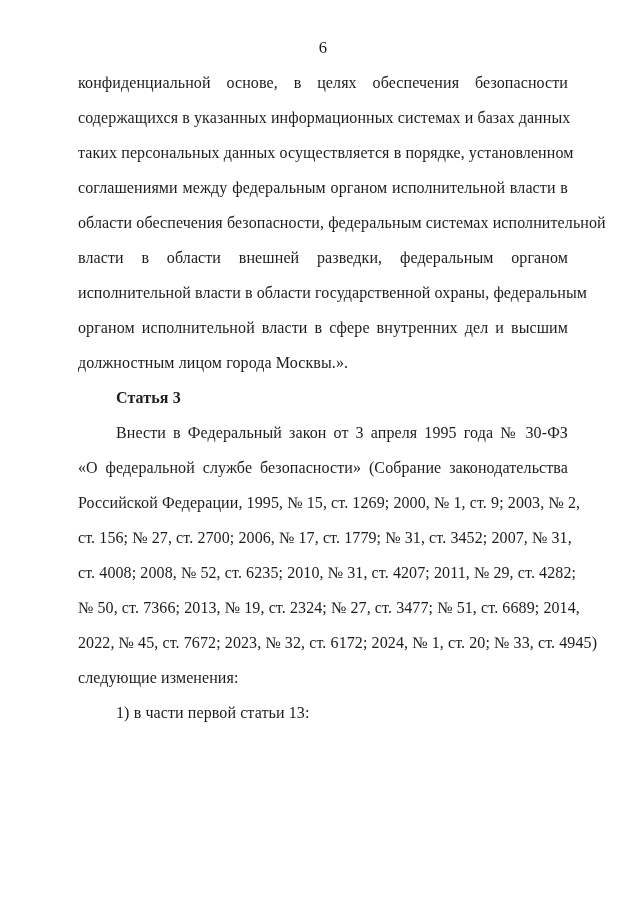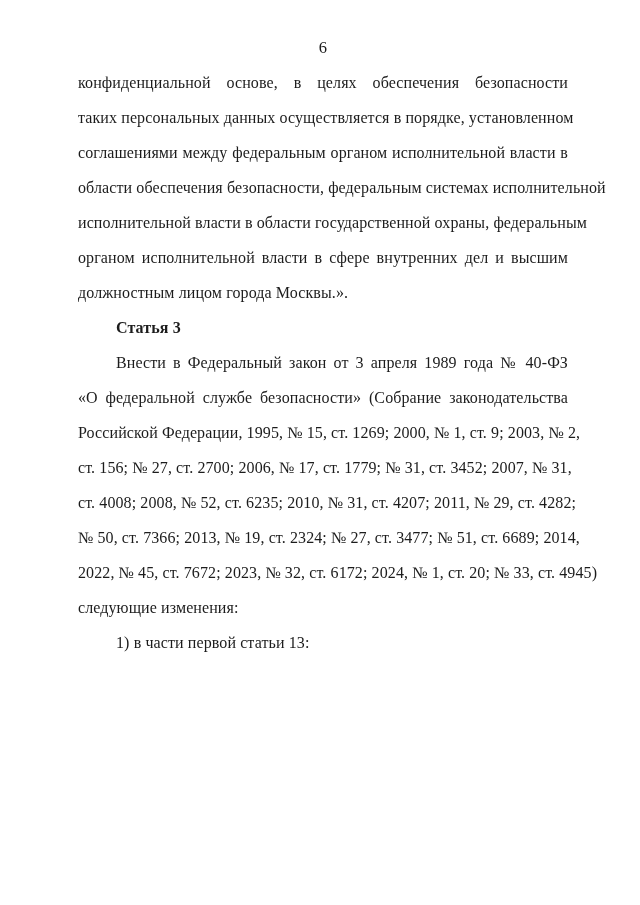--- a/index.html
+++ b/index.html
@@ -59,34 +59,36 @@
 <body>
 
 <div class="sheet">
 
   <div class="page-number">6</div>
 
   <div class="doc">
 
     <p class="para">
       <span class="line">конфиденциальной основе, в целях обеспечения безопасности</span>
+      <span class="line">содержащихся в указанных информационных системах и базах данных</span>
       <span class="line">таких персональных данных осуществляется в порядке, установленном</span>
       <span class="line">соглашениями между федеральным органом исполнительной власти в</span>
       <span class="line">области обеспечения безопасности, федеральным системах исполнительной</span>
+      <span class="line">власти в области внешней разведки, федеральным органом</span>
       <span class="line">исполнительной власти в области государственной охраны, федеральным</span>
       <span class="line">органом исполнительной власти в сфере внутренних дел и высшим</span>
       <span class="line end">должностным лицом города Москвы.».</span>
     </p>
 
     <p class="para">
       <span class="line end indent heading">Статья 3</span>
     </p>
 
     <p class="para">
-      <span class="line indent">Внести в Федеральный закон от 3 апреля 1989 года № 40-ФЗ</span>
+      <span class="line indent">Внести в Федеральный закон от 3 апреля 1995 года № 30-ФЗ</span>
       <span class="line">«О федеральной службе безопасности» (Собрание законодательства</span>
       <span class="line">Российской Федерации, 1995, № 15, ст. 1269; 2000, № 1, ст. 9; 2003, № 2,</span>
       <span class="line">ст. 156; № 27, ст. 2700; 2006, № 17, ст. 1779; № 31, ст. 3452; 2007, № 31,</span>
       <span class="line">ст. 4008; 2008, № 52, ст. 6235; 2010, № 31, ст. 4207; 2011, № 29, ст. 4282;</span>
       <span class="line">№ 50, ст. 7366; 2013, № 19, ст. 2324; № 27, ст. 3477; № 51, ст. 6689; 2014,</span>
       <span class="line">2022, № 45, ст. 7672; 2023, № 32, ст. 6172; 2024, № 1, ст. 20; № 33, ст. 4945)</span>
       <span class="line end">следующие изменения:</span>
     </p>
 
     <p class="para">

